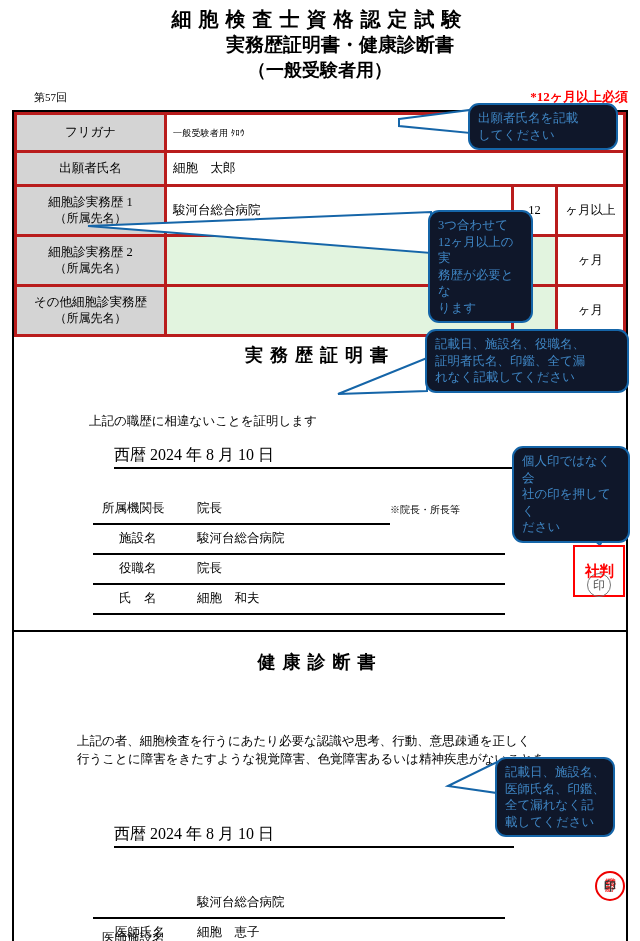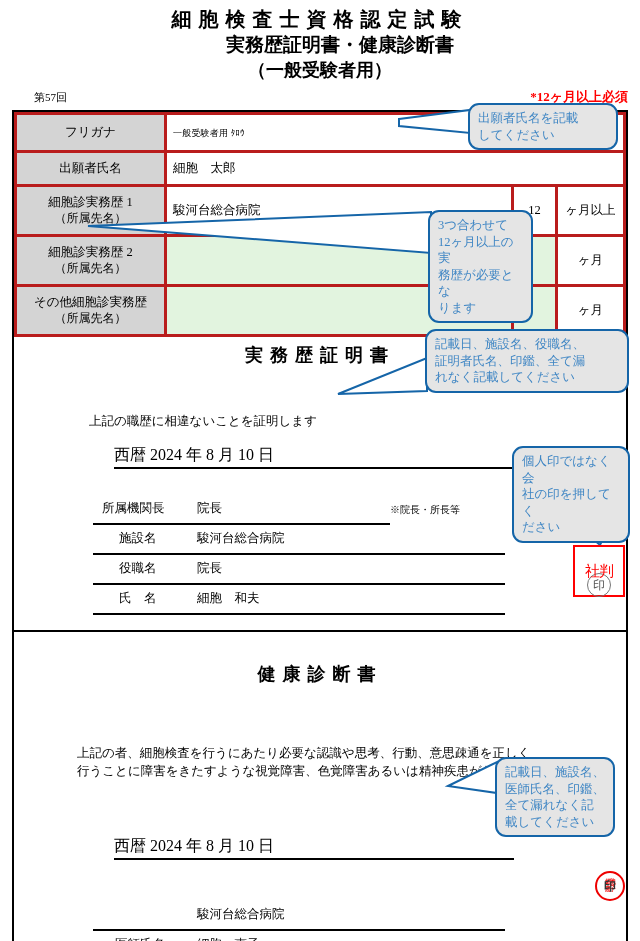--- a/index.html
+++ b/index.html
@@ -144,21 +144,21 @@
     position: absolute;
     border-bottom: 2px solid #000;
     bottom: 0;
   }
 
   
   .callout {
     position: absolute;
     border: 2px solid #1565a8;
     border-radius: 11px;
-    background: #e5e5e5;
+    background: #0f172a;
     color: #3f86c4;
     font-size: 12.5px;
     line-height: 1.32;
     padding: 5px 8px;
     box-sizing: border-box;
     z-index: 20;
   }
   .callout-svg {
     position: absolute;
     z-index: 19;
@@ -171,21 +171,21 @@
     border: 2px solid #ff0000;
     background: #ffffff;
     box-sizing: border-box;
     z-index: 22;
     display: flex;
     align-items: center;
     justify-content: center;
   }
   .seal-square .seal-text {
     color: #ff0000;
-    font-weight: normal;
+    font-weight: bold;
     font-size: 15px;
     letter-spacing: -1px;
     position: relative;
     z-index: 2;
   }
   .seal-square .seal-ghost {
     position: absolute;
     width: 22px;
     height: 22px;
     border: 1.5px solid #777;
@@ -355,21 +355,21 @@
 
     <div class="lv-row" style="position:absolute; left:88px; top:218px; width:400px;">
       <span class="lv-label" style="left:17px;">氏　名</span>
       <span class="lv-value" style="left:95px;">細胞　和夫</span>
       <div class="lv-underline" style="left:-9px; width:412px;"></div>
     </div>
   </div>
 </div>
 
 <div class="frame" style="height:311px;">
-  <div class="sec-title" style="padding-top:30px;">健康診断書</div>
+  <div class="sec-title" style="padding-top:18px;">健康診断書</div>
 
   <div class="sec-body">
     <div style="position:absolute; left:63px; top:58px; width:500px;">
       <div class="stmt">上記の者、細胞検査を行うにあたり必要な認識や思考、行動、意思疎通を正しく</div>
       <div class="stmt">行うことに障害をきたすような視覚障害、色覚障害あるいは精神疾患がないことを</div>
     </div>
 
     <div style="position:absolute; left:100px; top:150px; width:400px; height:26px;">
       <span class="d" style="left:4px;">西暦</span>
       <span class="d" style="left:76px;">2024</span>

